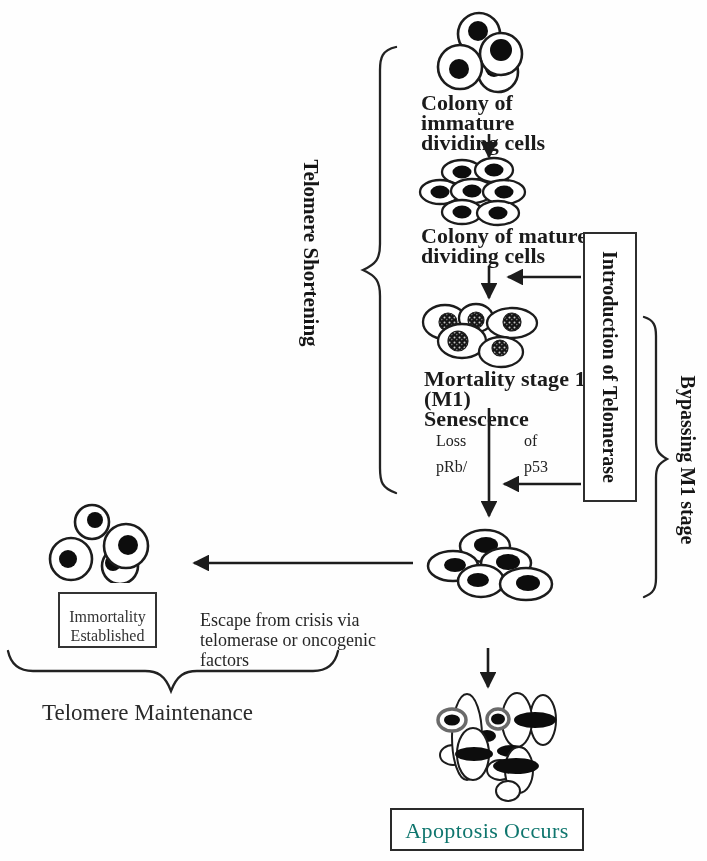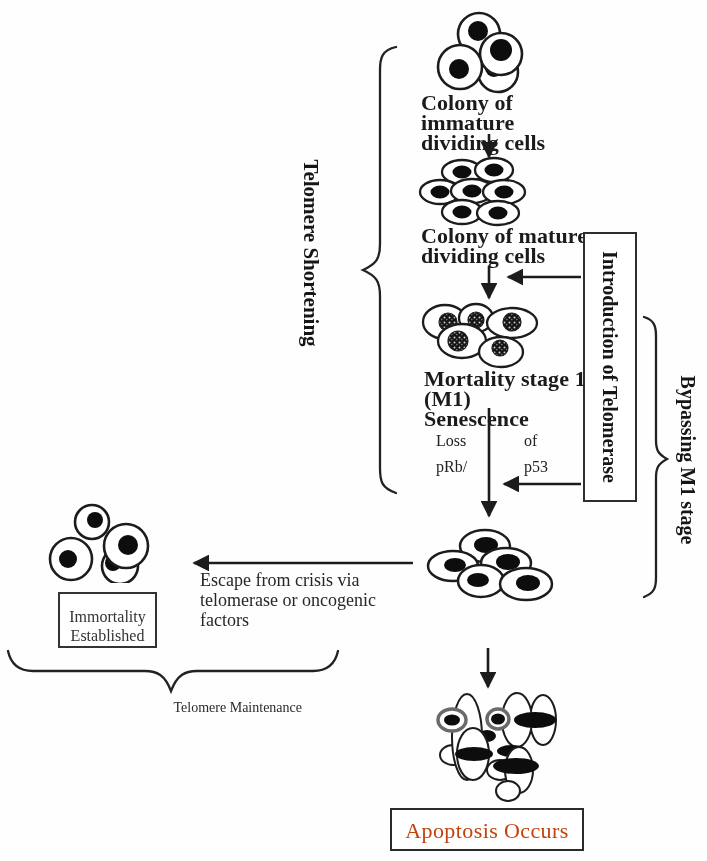--- a/index.html
+++ b/index.html
@@ -6,36 +6,36 @@
   #canvas{
     position:relative;width:707px;height:861px;background:#fefefe;
     font-family:"Liberation Serif","DejaVu Serif",serif;color:#1c1c1c;overflow:hidden;
   }
   .abs{position:absolute;}
   .caption{
     font-weight:bold;font-size:22px;line-height:20px;white-space:pre-line;
     color:#1b1b1b;letter-spacing:.1px;
   }
   .loss{font-size:16px;line-height:26px;white-space:pre-line;color:#222;}
-  .escape-caption{font-size:18px;line-height:20px;white-space:pre-line;color:#272727;}
+  .escape-caption{font-size:18px;line-height:20px;white-space:pre-line;color:#272727;margin-top:40px;}
   .rot{transform:rotate(90deg);transform-origin:center center;text-align:center;}
   .side-label{font-weight:bold;font-size:21px;color:#161616;white-space:nowrap;}
   .telomerase-box{
     border:2px solid #2e2e2e;background:#fff;display:flex;align-items:center;justify-content:center;
     font-weight:bold;font-size:20px;color:#161616;white-space:nowrap;
   }
   .immortality-box{
     border:2px solid #333;background:#fff;text-align:center;
     font-size:16px;line-height:19px;white-space:pre-line;padding-top:13px;color:#333;
   }
   .apoptosis-box{
     border:2.5px solid #2a2a2a;background:#fff;text-align:center;
-    font-size:22px;line-height:42px;color:#c2410c;letter-spacing:.4px;
-  }
-  .maintenance-label{font-size:14px;color:#2a2a2a;text-align:right;white-space:nowrap;}
+    font-size:22px;line-height:42px;color:#0f766e;letter-spacing:.4px;
+  }
+  .maintenance-label{font-size:23px;color:#2a2a2a;text-align:left;white-space:nowrap;}
   svg{display:block;}
 </style>
 </head>
 <body>
 
 <div id="canvas">
 
   <svg class="abs" style="left:0;top:0;" width="707" height="861" viewBox="0 0 707 861">
     <defs>
       <marker id="ah" viewBox="0 0 10 10" refX="9" refY="5" markerWidth="6.5" markerHeight="6.5" orient="auto-start-reverse">

